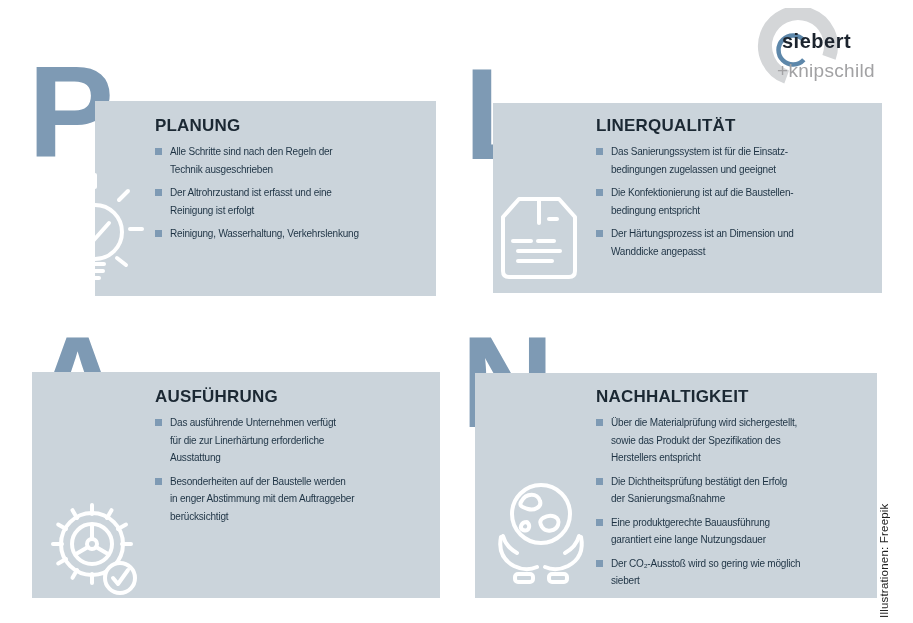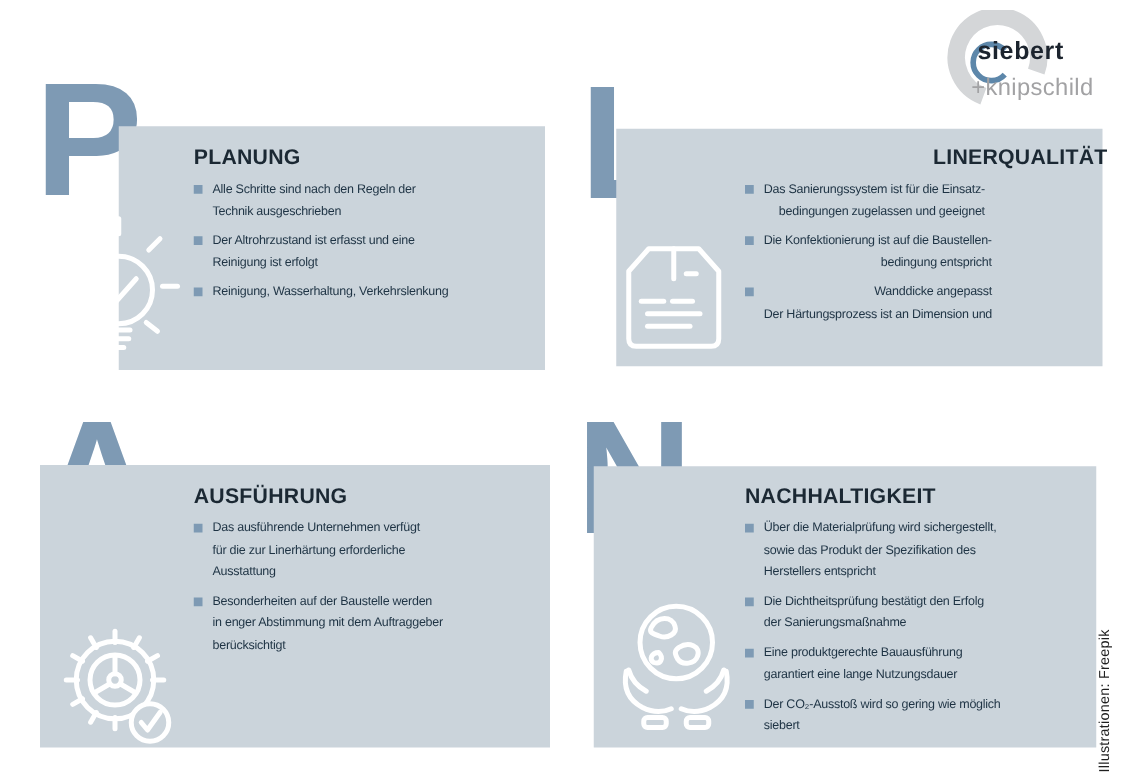--- a/index.html
+++ b/index.html
@@ -18,21 +18,21 @@
   .q4-panel{left:475px;top:373px;width:402px;height:225px;}
 
   .big-letter{position:absolute;font-size:129px;font-weight:bold;line-height:1;color:var(--accent);}
   .q1-letter{left:28px;top:48px;}
   .q2-letter{left:464px;top:50px;}
   .q3-letter{left:31px;top:318px;}
   .q4-letter{left:461px;top:318px;}
 
   .content{position:absolute;width:290px;}
   .q1-content{left:155px;top:116px;}
-  .q2-content{left:596px;top:116px;text-align:right;}
+  .q2-content{left:596px;top:116px;}
   .q3-content{left:155px;top:387px;}
   .q4-content{left:596px;top:387px;}
 
   .content h2{font-size:17px;font-weight:bold;color:var(--title_text);letter-spacing:.2px;margin-bottom:7px;line-height:20px;}
   .bullet{display:flex;align-items:flex-start;}
   .bullet + .bullet{margin-top:6px;}
   .sq{flex:0 0 auto;width:7px;height:7px;background:var(--accent);margin:5px 8px 0 0;}
   .lines{display:block;}
   .ln{display:block;font-size:10px;line-height:17.5px;color:var(--body_text);letter-spacing:-.2px;white-space:nowrap;}
 
@@ -130,22 +130,22 @@
     <div class="bullet">
       <span class="sq"></span>
       <span class="lines">
         <span class="ln">Die Konfektionierung ist auf die Baustellen-</span>
         <span class="ln">bedingung entspricht</span>
       </span>
     </div>
     <div class="bullet">
       <span class="sq"></span>
       <span class="lines">
+        <span class="ln">Der Härtungsprozess ist an Dimension und</span>
         <span class="ln">Wanddicke angepasst</span>
-        <span class="ln">Der Härtungsprozess ist an Dimension und</span>
       </span>
     </div>
   </div>
 
   <div class="big-letter q3-letter">A</div>
   <div class="panel q3-panel"></div>
   <svg class="icon q3-icon" width="96" height="104" viewBox="0 0 96 104">
     <circle cx="46" cy="48" r="31"></circle>
     <line x1="76" y1="48" x2="85" y2="48" stroke-width="6"></line>
     <line x1="72" y1="33" x2="80" y2="28.5" stroke-width="6"></line>

